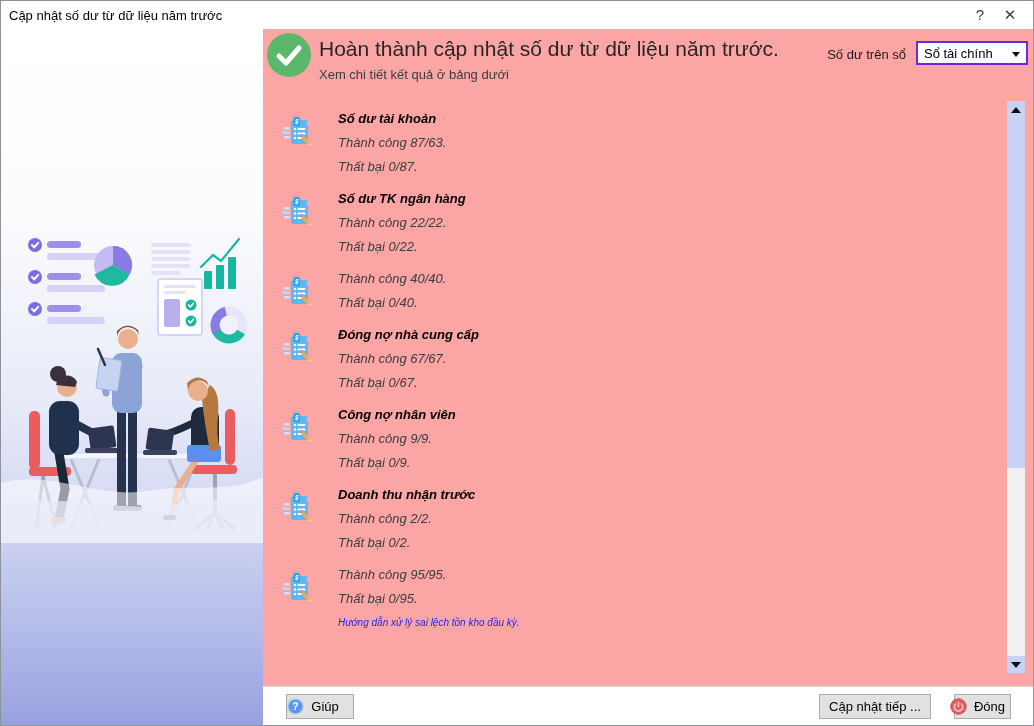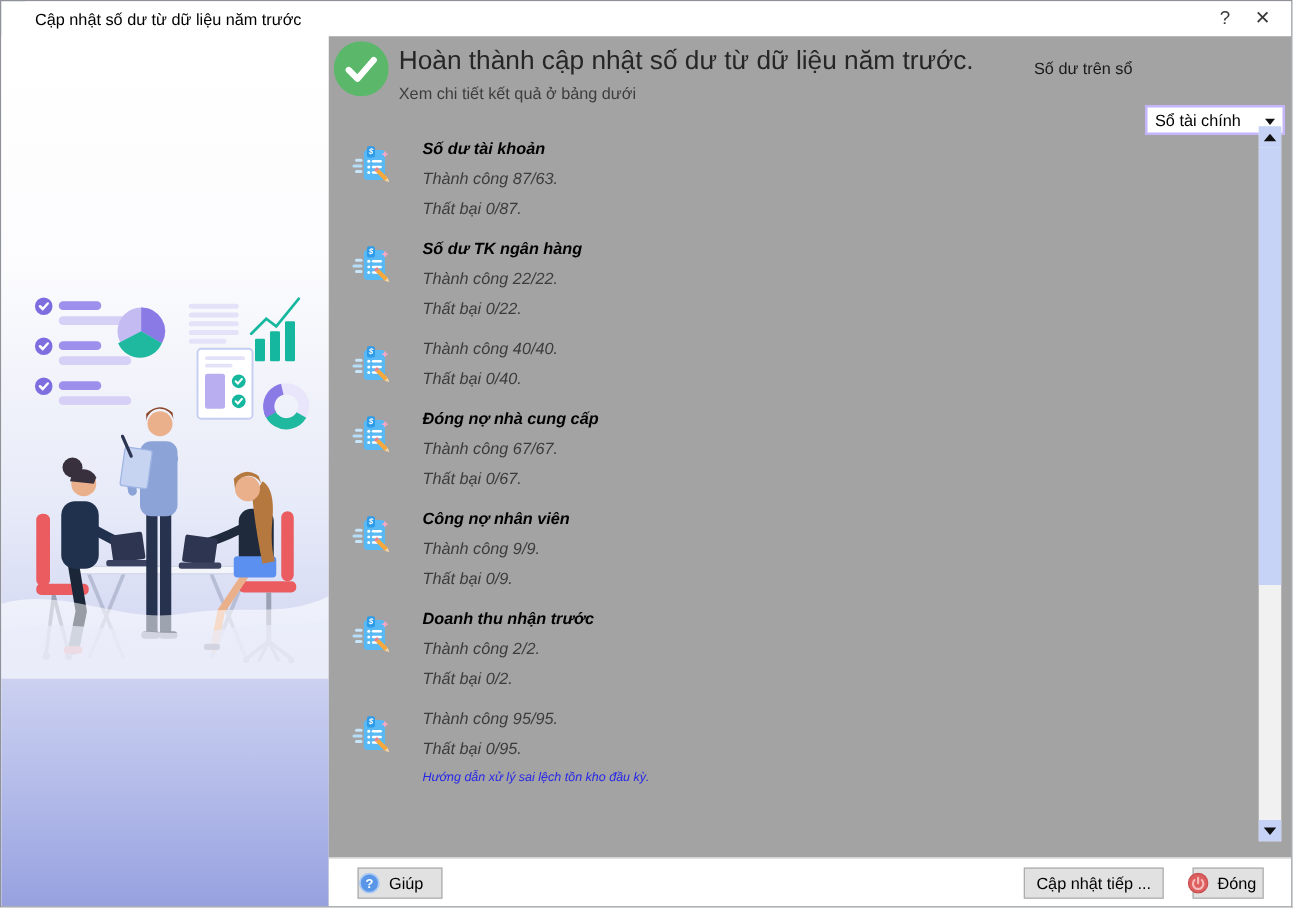--- a/index.html
+++ b/index.html
@@ -1,40 +1,40 @@
 <!DOCTYPE html>
 <html><head>
 <meta charset="utf-8">
 <style>
   * { margin:0; padding:0; box-sizing:border-box; }
   html,body { width:1034px; height:726px; font-family:"Liberation Sans", sans-serif; background:#f0f0f0; }
   .window { position:relative; width:1034px; height:726px; background:#fff; border:1px solid #8f9399; overflow:hidden; }
 
   
-  .titlebar { position:absolute; top:0; left:0; right:0; height:28px; background:#fff;margin-left:19px; }
+  .titlebar { position:absolute; top:0; left:0; right:0; height:28px; background:#fff; }
   .titlebar-text { position:absolute; left:8px; top:7px; font-size:13px; color:#000; }
   .tb-btn { position:absolute; top:3px; width:22px; height:22px; text-align:center; line-height:22px; color:#3a3a3a; cursor:default; }
   .tb-help { right:42px; font-size:15px; }
   .tb-close { right:12px; font-size:15px; }
 
   
   .sidebar { position:absolute; left:0; top:28px; width:262px; bottom:0;
     background:linear-gradient(180deg,#ffffff 0%,#fcfcfe 26%,#f0f2fa 42%,#e7eaf8 54%,#d6daf3 68%,#bcc3ec 82%,#a6afe5 93%,#97a1de 100%); }
   .illus { position:absolute; left:0; top:202px; width:262px; height:312px; }
 
   
-  .content { position:absolute; left:262px; top:28px; right:0; bottom:0; background:#a3a3a3; }
+  .content { position:absolute; left:262px; top:28px; right:0; bottom:0; background:#fca5a5; }
 
   .status-icon { position:absolute; left:4px; top:4px; width:44px; height:44px; }
   .hdr-title { position:absolute; left:56px; top:8px; font-size:21px; color:#262626; }
   .hdr-sub { position:absolute; left:56px; top:38px; font-size:13px; color:#3d3d3d; }
 
   .book-label { position:absolute; right:127px; top:18px; font-size:13px; color:#1a1a1a; }
-  .book-select { position:absolute; right:5px; top:12px; width:112px; height:24px; border:2px solid #c4b5fd; background:#fff;
-    font-size:13px; color:#000; display:flex; align-items:center; padding-left:6px; cursor:default;margin-top:43px; }
+  .book-select { position:absolute; right:5px; top:12px; width:112px; height:24px; border:2px solid #6d28d9; background:#fff;
+    font-size:13px; color:#000; display:flex; align-items:center; padding-left:6px; cursor:default; }
   .book-select .arrow { position:absolute; right:6px; top:9px; width:0; height:0;
     border-left:4px solid transparent; border-right:4px solid transparent; border-top:5px solid #111; }
 
   .list { position:absolute; left:0; right:30px; top:72px; bottom:40px; overflow:hidden; padding:6px 0 0 18px; }
   .item { display:flex; margin-bottom:8px;font-style:italic; }
   .doc-icon { width:34px; height:34px; margin:8px 23px 0 0; flex:0 0 34px; }
   .item-title { font-size:13px; font-weight:bold; color:#000; line-height:24px; }
   .item-line { font-size:13px; color:#3c3c3c; line-height:24px; }
   .item-link { font-size:10px; color:#2626e8; line-height:24px; text-decoration:none; cursor:pointer; display:inline-block; }
 

